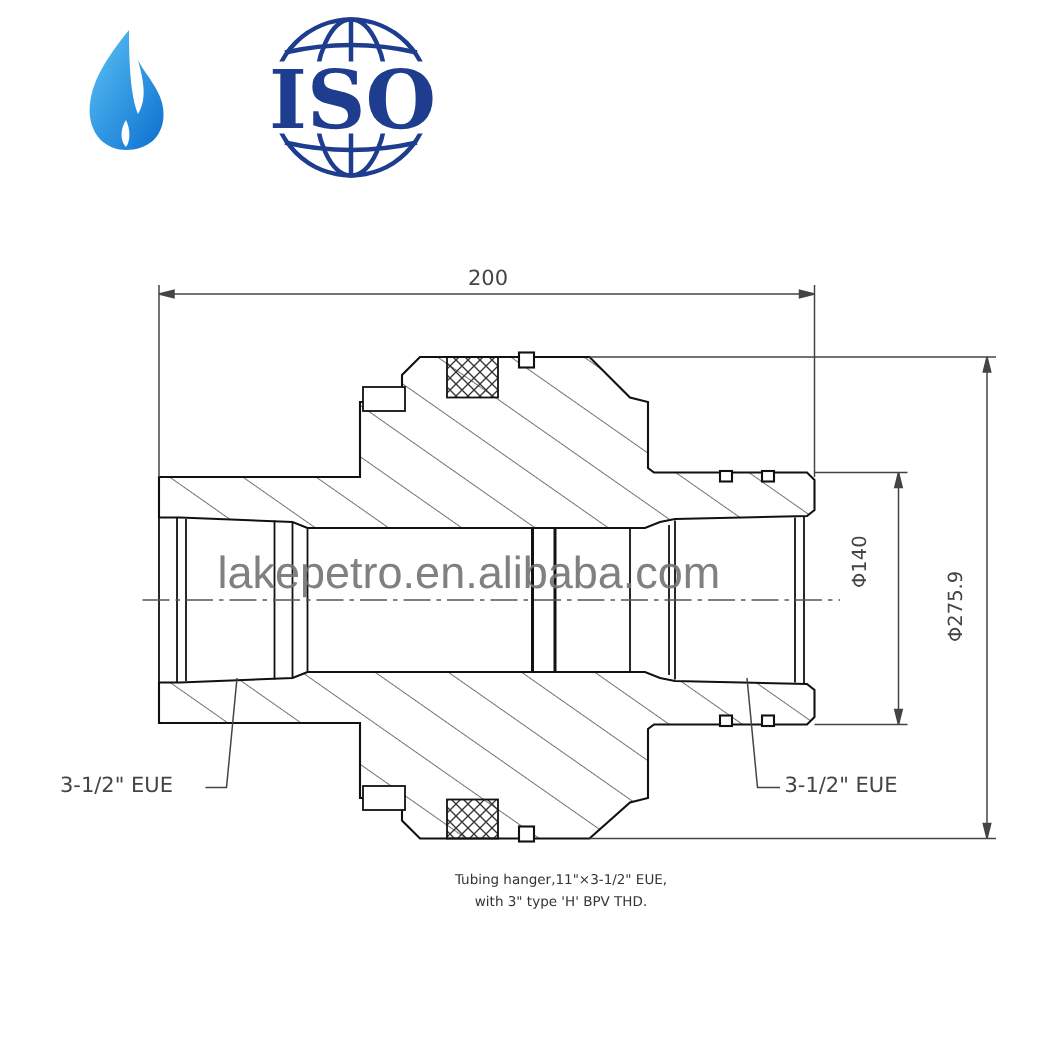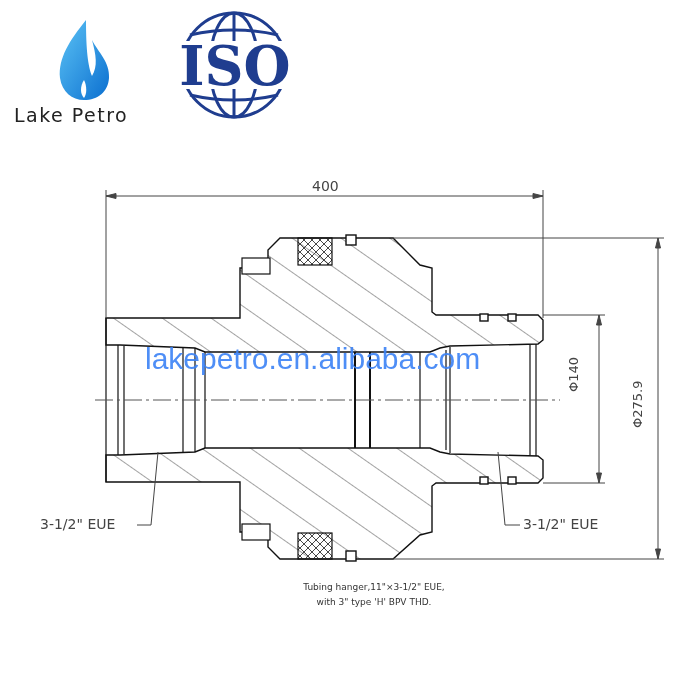--- a/index.html
+++ b/index.html
@@ -1,39 +1,38 @@
 <!DOCTYPE html>
 <html><head>
 <meta charset="utf-8">
 <style>
   html,body{margin:0;padding:0;background:#fff;}
   body{width:700px;height:700px;position:relative;overflow:hidden;font-family:"DejaVu Sans",sans-serif;}
   .logo-lp{position:absolute;left:0;top:0;width:175px;height:140px;}
   .logo-lp-text{position:absolute;left:14px;top:104px;font-family:"DejaVu Sans",sans-serif;font-size:19px;letter-spacing:1.5px;color:#222;}
   .logo-iso{position:absolute;left:170px;top:5px;width:130px;height:125px;text-align:right;}
   .drawing{position:absolute;left:0;top:0;width:700px;height:700px;}
-  .watermark{position:absolute;left:145px;top:342px;font-family:"Liberation Sans",sans-serif;font-size:30px;color:#3b82f6;opacity:0.9;white-space:nowrap;}
+  .watermark{position:absolute;left:145px;top:366px;font-family:"Liberation Sans",sans-serif;font-size:30px;color:#737373;opacity:0.9;white-space:nowrap;}
   .dim-text{position:absolute;font-family:"DejaVu Sans",sans-serif;color:#444;font-size:13px;}
   .caption{position:absolute;left:274px;top:580px;width:200px;text-align:center;font-family:"DejaVu Sans",sans-serif;font-size:9px;line-height:15px;color:#333;}
 </style>
 </head>
 <body>
 
 <div class="logo-lp">
   <svg width="175" height="140" viewBox="0 0 175 140">
     <defs>
       <linearGradient id="fl" x1="0" y1="0" x2="1" y2="1">
         <stop offset="0" stop-color="#5cc3f5"></stop>
         <stop offset="1" stop-color="#0b6fd0"></stop>
       </linearGradient>
     </defs>
     <path d="M86 20 C70 40 58 58 60 78 C62 92 72 100 84 100 C98 100 108 92 109 78 C110 62 98 52 92 40 C96 55 98 66 92 76 C88 66 86 50 86 20 Z" fill="url(#fl)"></path>
     <path d="M84 80 C80 86 80 94 84 98 C87 94 87 86 84 80 Z" fill="#ffffff"></path>
   </svg>
-  <div class="logo-lp-text">Lake Petro</div>
 </div>
 
 <div class="logo-iso">
   <svg width="130" height="125" viewBox="0 0 130 125">
     <g fill="none" stroke="#1f3d8f" stroke-width="3">
       <circle cx="64" cy="60" r="52"></circle>
       <ellipse cx="64" cy="60" rx="24" ry="52"></ellipse>
       <line x1="64" y1="8" x2="64" y2="112"></line>
       <path d="M20 30 Q64 20 108 30"></path>
       <path d="M20 90 Q64 100 108 90"></path>
@@ -115,21 +114,21 @@
   </g>
 
   <g stroke="#444" stroke-width="1" fill="none">
     <polyline points="158,452 151,525 137,525"></polyline>
     <polyline points="498,452 505,525 520,525"></polyline>
   </g>
 </svg>
 
 <div class="watermark">lakepetro.en.alibaba.com</div>
 
-<div class="dim-text" style="left:312px;top:178px;font-size:14px;">400</div>
+<div class="dim-text" style="left:312px;top:178px;font-size:14px;">200</div>
 <div class="dim-text" style="left:566px;top:392px;transform:rotate(-90deg);transform-origin:left top;"><span>Φ140</span></div>
 <div class="dim-text" style="left:630px;top:428px;transform:rotate(-90deg);transform-origin:left top;"><span>Φ275.9</span></div>
 
 <div class="dim-text" style="left:40px;top:516px;font-size:14px;">3-1/2" EUE</div>
 <div class="dim-text" style="left:523px;top:516px;font-size:14px;">3-1/2" EUE</div>
 
 <div class="caption">
   <div>Tubing hanger,11"×3-1/2" EUE,</div>
   <div>with 3" type 'H' BPV THD.</div>
 </div>

